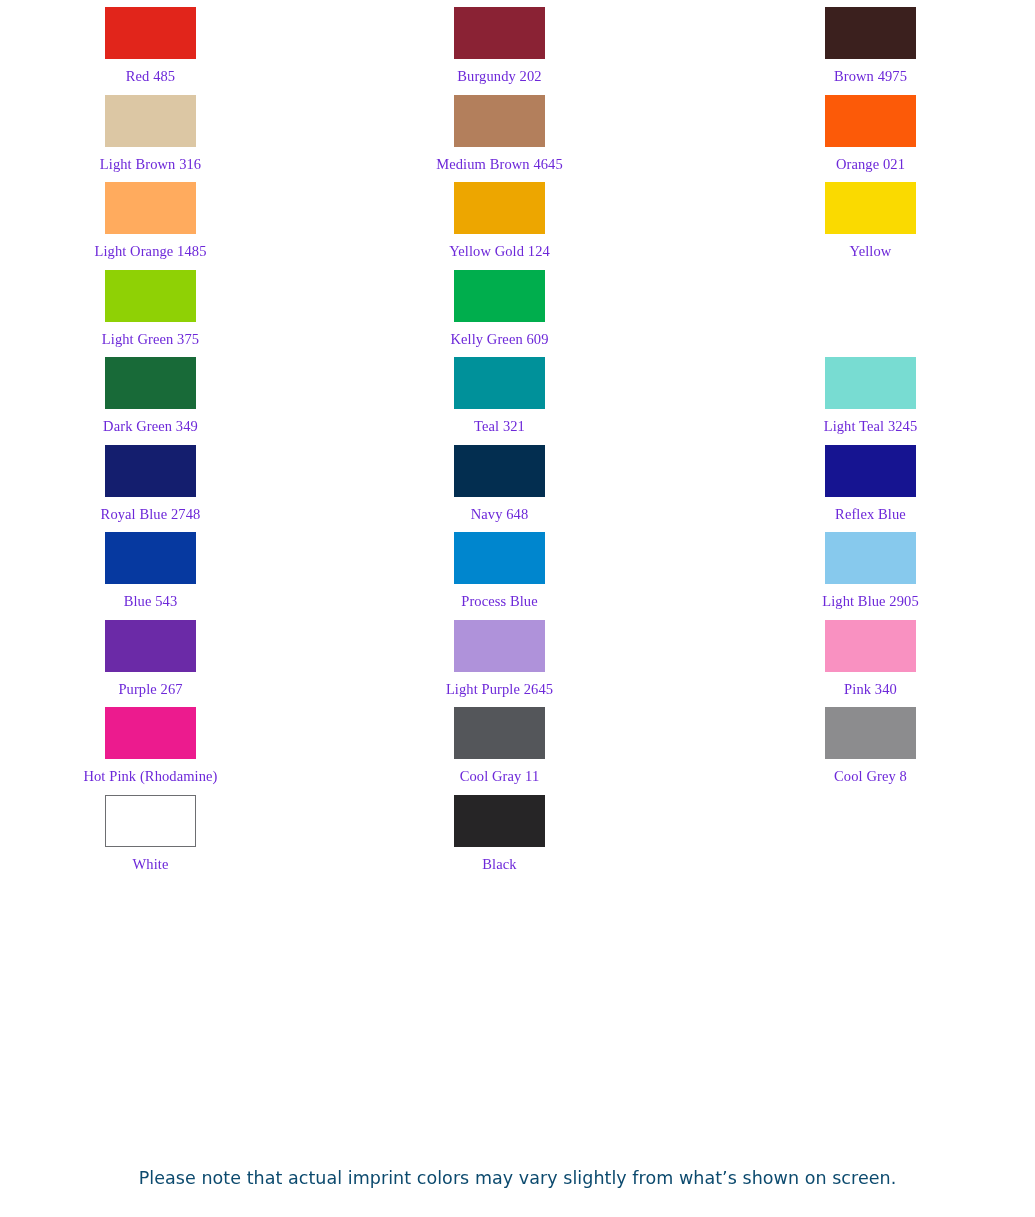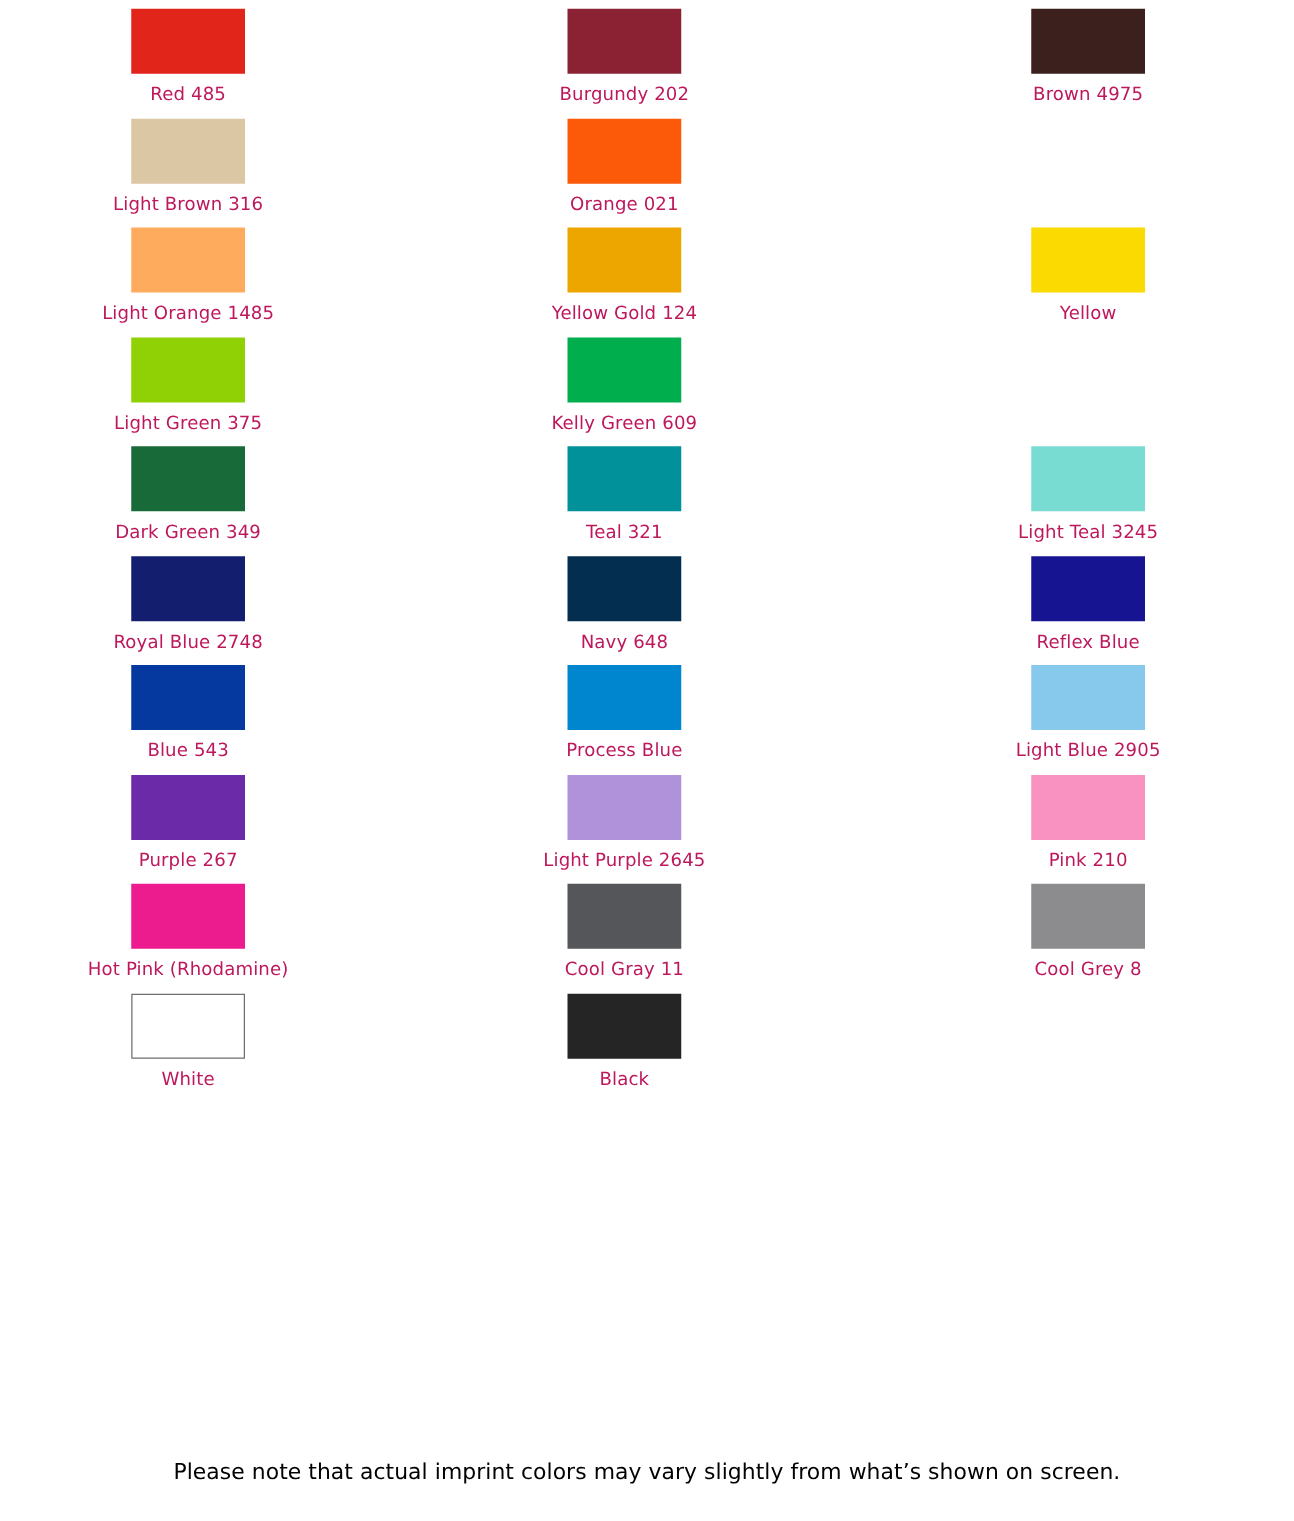--- a/index.html
+++ b/index.html
@@ -51,36 +51,37 @@
     border: 1px solid #6d6e71;
     width: 89px;
     height: 50px;
   }
 
   .swatch-label {
     margin-top: 7px;
     font-size: 14.5px;
     line-height: 21.5px;
     text-align: center;
-    color: #be185d;
+    color: #6d28d9;
     letter-spacing: 0.1px;
     max-width: 200px;
+    font-family: Liberation Serif, serif;
   }
 
   .swatch-cell.empty .swatch-chip,
   .swatch-cell.empty .swatch-label { visibility: hidden; }
 
   #footer-note {
     position: absolute;
     left: 0;
     right: 0;
     top: 1168px;
     text-align: center;
     font-size: 17.5px;
-    color: #000000;
+    color: #0c4a6e;
     letter-spacing: 0.05px;
   }
 </style>
 </head>
 <body>
 
 <div id="swatch-grid">
     <div class="swatch-row">
       <div class="swatch-cell">
         <div class="swatch-chip" style="background-color: rgb(225, 37, 27);"></div>
@@ -94,20 +95,24 @@
         <div class="swatch-chip" style="background-color: rgb(59, 32, 30);"></div>
         <div class="swatch-label">Brown 4975</div>
       </div>
     </div>
     <div class="swatch-row">
       <div class="swatch-cell">
         <div class="swatch-chip" style="background-color: rgb(220, 199, 164);"></div>
         <div class="swatch-label">Light Brown 316</div>
       </div>
       <div class="swatch-cell">
+        <div class="swatch-chip" style="background-color: rgb(179, 127, 92);"></div>
+        <div class="swatch-label">Medium Brown 4645</div>
+      </div>
+      <div class="swatch-cell">
         <div class="swatch-chip" style="background-color: rgb(252, 90, 8);"></div>
         <div class="swatch-label">Orange 021</div>
       </div>
     </div>
     <div class="swatch-row">
       <div class="swatch-cell">
         <div class="swatch-chip" style="background-color: rgb(255, 171, 94);"></div>
         <div class="swatch-label">Light Orange 1485</div>
       </div>
       <div class="swatch-cell">
@@ -175,21 +180,21 @@
       <div class="swatch-cell">
         <div class="swatch-chip" style="background-color: rgb(107, 42, 167);"></div>
         <div class="swatch-label">Purple 267</div>
       </div>
       <div class="swatch-cell">
         <div class="swatch-chip" style="background-color: rgb(175, 146, 218);"></div>
         <div class="swatch-label">Light Purple 2645</div>
       </div>
       <div class="swatch-cell">
         <div class="swatch-chip" style="background-color: rgb(249, 145, 193);"></div>
-        <div class="swatch-label">Pink 210</div>
+        <div class="swatch-label">Pink 340</div>
       </div>
     </div>
     <div class="swatch-row">
       <div class="swatch-cell">
         <div class="swatch-chip" style="background-color: rgb(236, 27, 142);"></div>
         <div class="swatch-label">Hot Pink (Rhodamine)</div>
       </div>
       <div class="swatch-cell">
         <div class="swatch-chip" style="background-color: rgb(84, 86, 90);"></div>
         <div class="swatch-label">Cool Gray 11</div>

